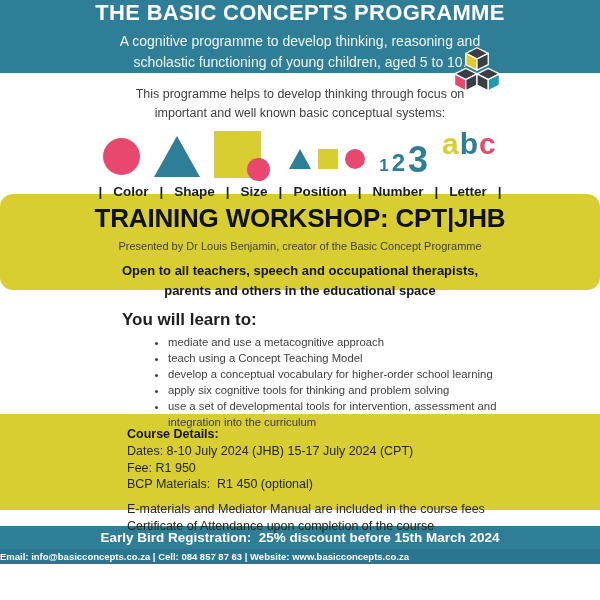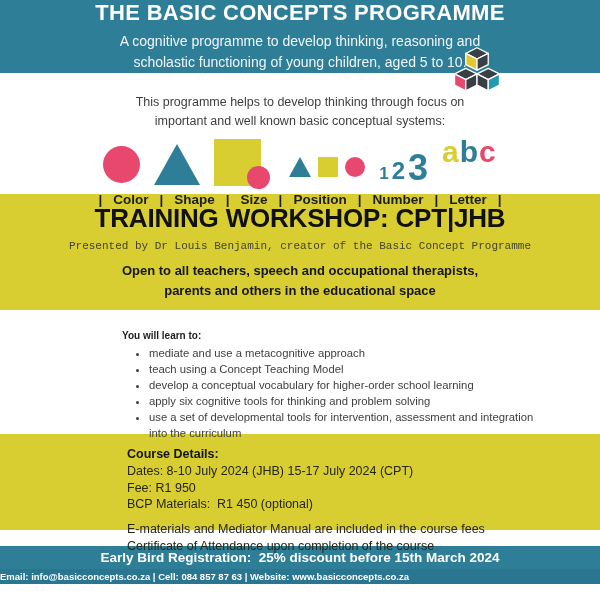--- a/index.html
+++ b/index.html
@@ -12,21 +12,21 @@
   body{width:600px;height:600px;background:#ffffff;font-family:"Liberation Sans",sans-serif;}
   .flyer{position:relative;width:600px;height:600px;overflow:hidden;background:#ffffff;}
 
   
   .band-header{height:73px;background:var(--teal);color:#fff;text-align:center;position:relative;}
   .band-header h1{margin:0 0 5px 0;font-size:22px;font-weight:bold;letter-spacing:0.3px;}
   .band-header .sub{font-size:14px;line-height:1.5;color:rgba(255,255,255,0.93);}
   .cubes{position:absolute;left:452px;top:44px;z-index:5;}
 
   
-  .intro{height:121px;padding-top:20px;text-align:center;}
+  .intro{height:121px;padding-top:12px;text-align:center;}
   .intro-text{margin:0;font-size:12.5px;line-height:1.55;color:var(--text_body);}
   .shapes-row{display:flex;align-items:flex-end;justify-content:center;gap:14px;height:48px;margin-top:6px;}
   .shape-circle{width:37px;height:37px;border-radius:50%;background:var(--pink);margin-bottom:3px;}
   .shape-triangle{width:0;height:0;border-left:23px solid transparent;border-right:23px solid transparent;border-bottom:41px solid var(--teal);margin-bottom:1px;}
   .size-group{position:relative;width:47px;height:47px;margin-right:10px;}
   .size-square{width:47px;height:47px;background:var(--yellow);}
   .size-dot{position:absolute;width:23px;height:23px;border-radius:50%;background:var(--pink);right:-9px;bottom:-3px;}
   .pos-group{display:flex;align-items:center;gap:7px;margin-bottom:9px;margin-left:4px;}
   .pos-tri{width:0;height:0;border-left:11px solid transparent;border-right:11px solid transparent;border-bottom:20px solid var(--teal);}
   .pos-sq{width:20px;height:20px;background:var(--yellow);}
@@ -35,30 +35,30 @@
   .numbers .n1{font-size:17px;line-height:0.85;}
   .numbers .n2{font-size:24px;line-height:0.85;}
   .numbers .n3{font-size:36px;line-height:0.78;}
   .letters{font-weight:bold;font-size:30px;line-height:0.85;margin-bottom:21px;letter-spacing:1px;}
   .letters .la{color:var(--yellow);}
   .letters .lb{color:var(--teal);}
   .letters .lc{color:var(--pink);}
   .labels-row{display:flex;justify-content:center;align-items:center;gap:11px;margin-top:6px;font-size:13.5px;font-weight:bold;color:var(--text_dark);}
 
   
-  .band-workshop{height:116px;background:var(--yellow);text-align:center;padding-top:9px;}
+  .band-workshop{height:96px;background:var(--yellow);text-align:center;padding-top:9px;border-radius:13px;}
   .band-workshop h2{margin:0;font-size:26px;font-weight:bold;color:#111;letter-spacing:-0.2px;}
-  .presenter{margin:6px 0 0 0;font-size:11px;color:var(--olive_text);font-family:Liberation Mono, monospace;}
+  .presenter{margin:6px 0 0 0;font-size:11px;color:var(--olive_text);}
   .audience{margin:9px 0 0 0;font-size:13px;font-weight:bold;color:#161616;line-height:1.5;}
 
   
   .learn{height:124px;background:#ffffff;padding:20px 0 0 122px;}
-  .learn-heading{margin:0;font-size:10px;font-weight:bold;color:var(--text_dark);}
+  .learn-heading{margin:0;font-size:17px;font-weight:bold;color:var(--text_dark);}
   .learn ul{margin:4px 0 0 0;padding-left:27px;width:430px;}
-  .learn li{font-size:11.3px;color:var(--text_body);line-height:1.42;}
+  .learn li{font-size:11.3px;color:var(--text_body);line-height:1.42;margin-left:19px;}
 
   
   .band-course{height:96px;background:var(--yellow);padding:12px 0 0 127px;color:#262615;}
   .band-course p{margin:0;font-size:12.5px;line-height:1.34;white-space:pre-wrap;}
   .course-heading{font-weight:bold;color:#141408;}
   .course-gap{margin-top:8px !important;}
 
   
   .band-earlybird{height:23px;background:var(--teal);color:#fff;text-align:center;}
   .band-earlybird p{margin:16px;font-size:13.5px;font-weight:bold;line-height:23px;white-space:pre-wrap;}

